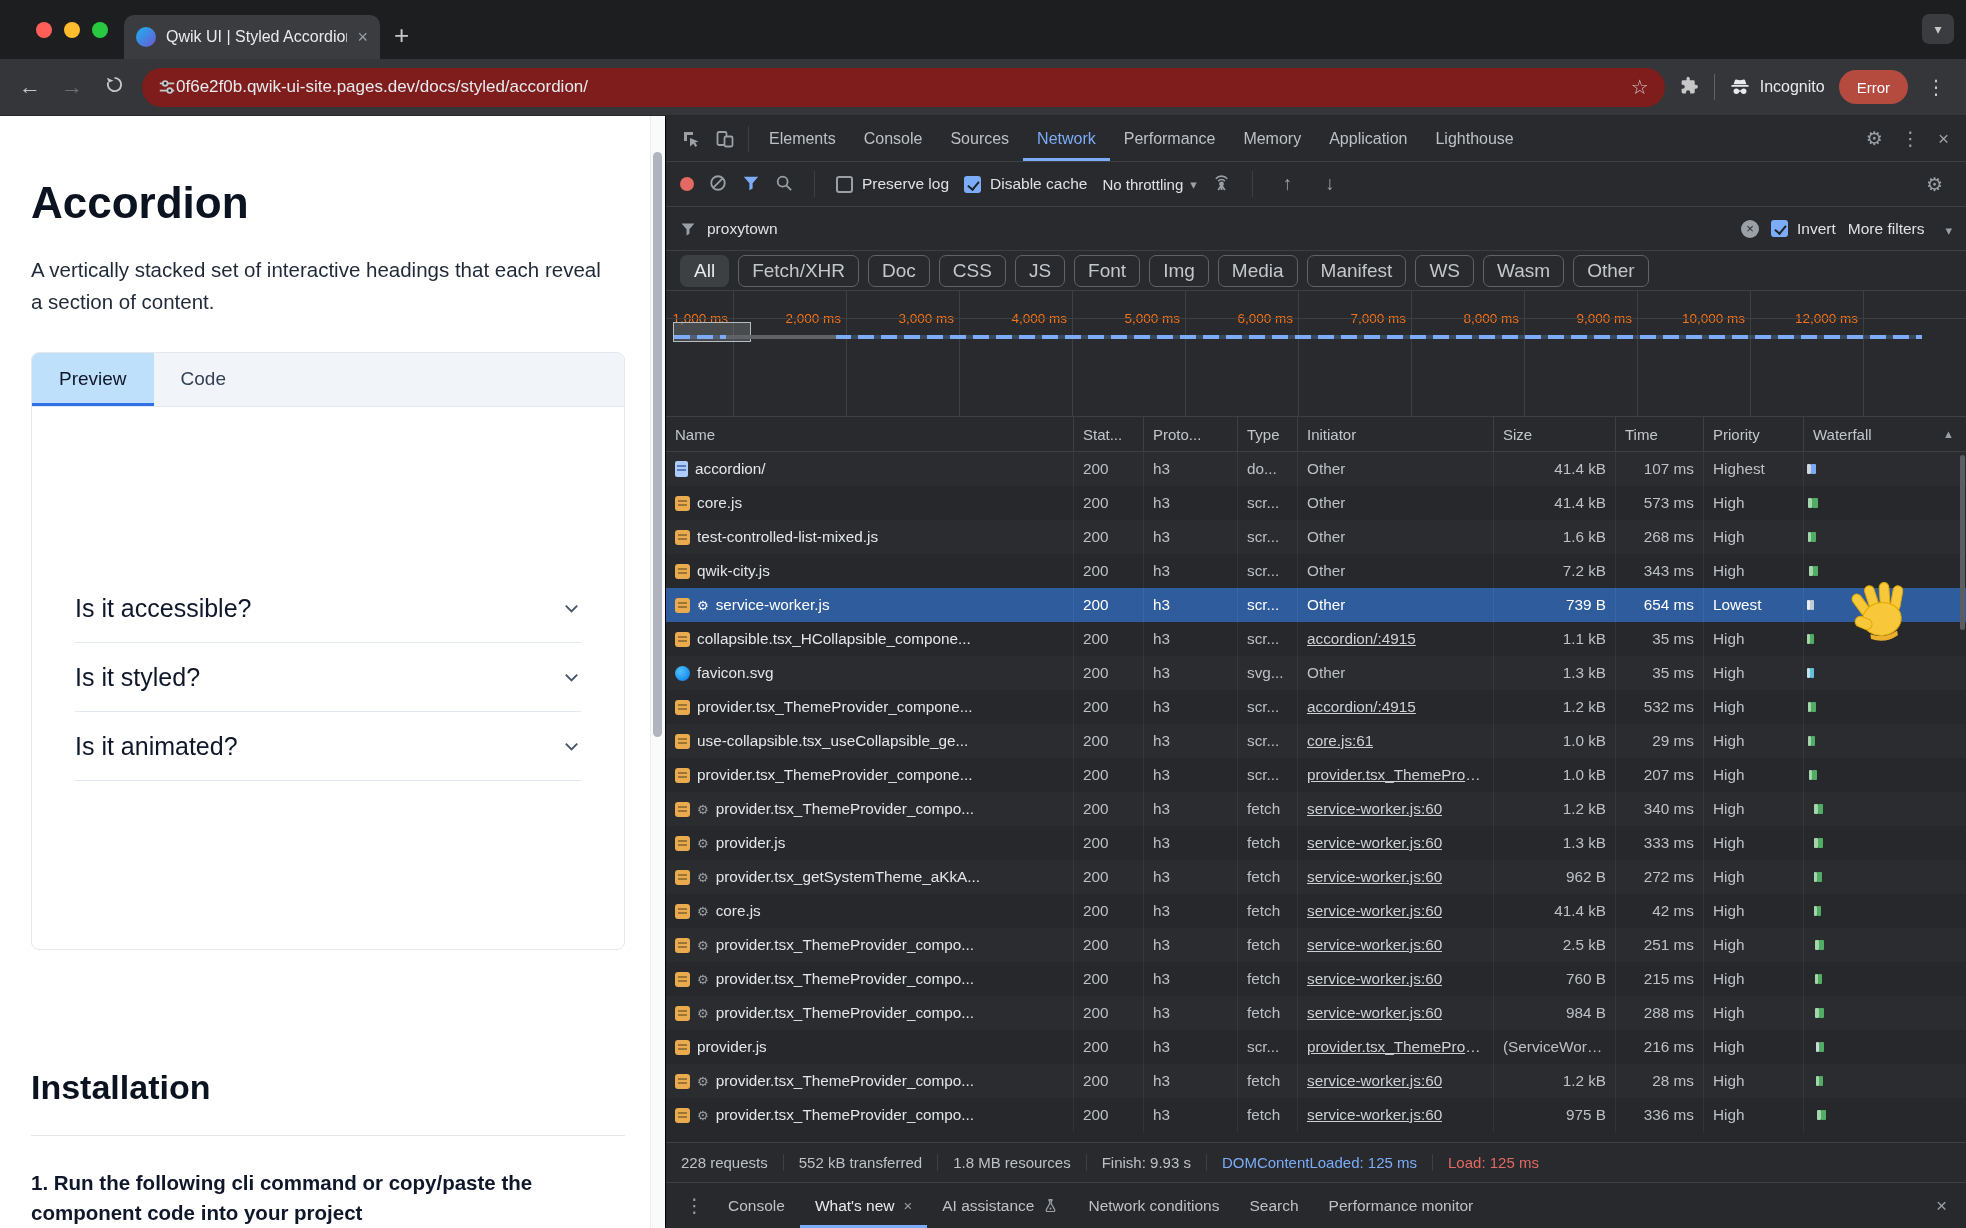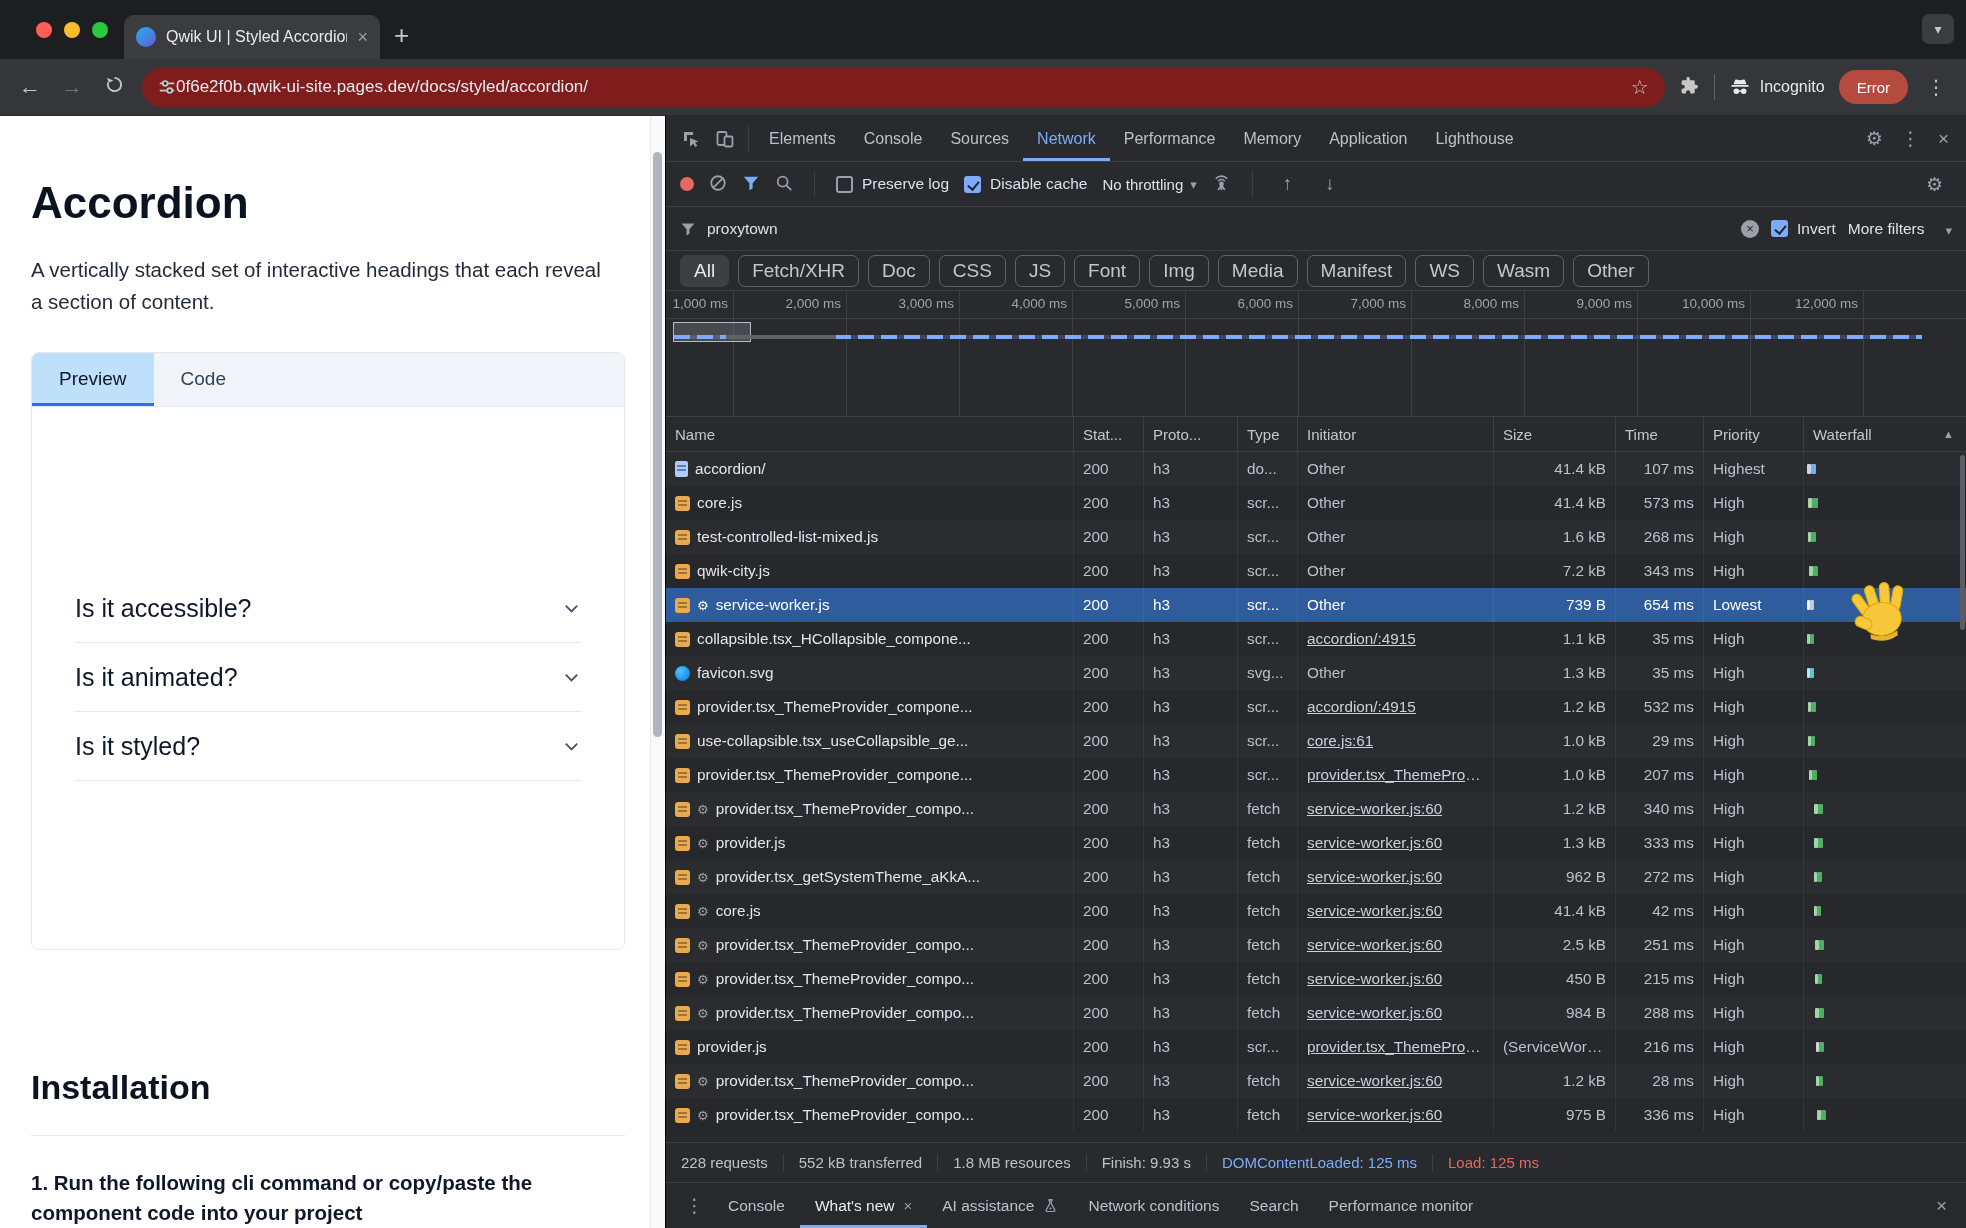--- a/index.html
+++ b/index.html
@@ -78,21 +78,21 @@
   .clearcirc { width:18px; height:18px; border-radius:50%; background:#9aa0a6; color:#282a2d; font-size:13px; display:flex; align-items:center; justify-content:center; flex:none; }
   .morefilters { display:flex; align-items:flex-end; gap:21px; color:#dee1e6; font-size:15.5px; }
 
   .chips-row { height:40px; display:flex; align-items:center; gap:9px; padding:0 14px; flex:none; }
   .chip { padding:4px 13px; border:1px solid #5f6368; border-radius:7px; color:#c3c7cc; font-size:19px; white-space:nowrap; }
   .chip.active { background:#3c4043; border-color:#3c4043; color:#e8eaed; }
 
   .timeline { height:126px; position:relative; overflow:hidden; flex:none; }
   .t-cols { position:absolute; top:0; bottom:0; left:-45px; display:flex; }
   .t-col { width:113px; flex:none; border-right:1px solid #3c4043; position:relative; }
-  .t-label { position:absolute; top:5px; right:5px; font-size:13.5px; color:#a3a3a3; white-space:nowrap; }
+  .t-label { position:absolute; top:20px; right:5px; font-size:13.5px; color:#f97316; white-space:nowrap; }
   .t-ruler-line { position:absolute; top:27px; left:0; right:0; border-top:1px solid #3c4043; }
   .t-selection { position:absolute; left:7px; top:31px; width:78px; height:20px; background:rgba(154,160,166,.28); border:1px solid #b6bbc1; }
   .t-dash-a { position:absolute; top:44px; left:8px; right:44px; height:4px; background:repeating-linear-gradient(90deg,#7cacf8 0 16px, rgba(124,172,248,.22) 16px 23px); }
   .t-dash-b { position:absolute; top:44px; left:60px; width:110px; height:4px; background:#5f6368; }
 
   .grid-header, .nrow { display:grid; grid-template-columns:408px 70px 94px 60px 196px 122px 88px 100px 1fr; align-items:center; }
   .grid-header { height:35px; flex:none; color:#c3c7cc; font-size:15px; }
   .hc { padding:0 9px; border-right:1px solid #3c4043; height:100%; display:flex; align-items:center; overflow:hidden; white-space:nowrap; }
   .hc:last-child { border-right:none; }
   .sort { margin-left:auto; color:#9aa0a6; font-size:11px; padding-right:3px; }
@@ -224,28 +224,28 @@
             <div class="acc">
 
                 <div class="acc-item">
                   <span>Is it accessible?</span>
                   <svg width="19" height="19" viewBox="0 0 20 20">
                     <path d="M4 7l6 6 6-6" fill="none" stroke="#475569" stroke-width="2"></path>
                   </svg>
                 </div>
 
                 <div class="acc-item">
-                  <span>Is it animated?</span>
+                  <span>Is it styled?</span>
                   <svg width="19" height="19" viewBox="0 0 20 20">
                     <path d="M4 7l6 6 6-6" fill="none" stroke="#475569" stroke-width="2"></path>
                   </svg>
                 </div>
 
                 <div class="acc-item">
-                  <span>Is it styled?</span>
+                  <span>Is it animated?</span>
                   <svg width="19" height="19" viewBox="0 0 20 20">
                     <path d="M4 7l6 6 6-6" fill="none" stroke="#475569" stroke-width="2"></path>
                   </svg>
                 </div>
               </div>
           </div>
         </div>
 
         <h2>Installation</h2>
         <hr>
@@ -858,21 +858,21 @@
               <span class="gearchip"></span>
               <span class="nm">provider.tsx_ThemeProvider_compo...</span>
             </div>
             <div class="c status">200</div>
             <div class="c proto">h3</div>
             <div class="c type">fetch</div>
             <div class="c init">
               <span class="link">service-worker.js:60</span>
             </div>
             <div class="c size">
-              <span>450 B</span>
+              <span>760 B</span>
             </div>
             <div class="c time">
               <span>215 ms</span>
             </div>
             <div class="c prio">High</div>
             <div class="c wf">
               <span style="left: 11px; width: 3px; background: rgb(165, 211, 171);"></span>
               <span style="left: 14px; width: 4px; background: rgb(79, 174, 99);"></span>
             </div>
           </div>

